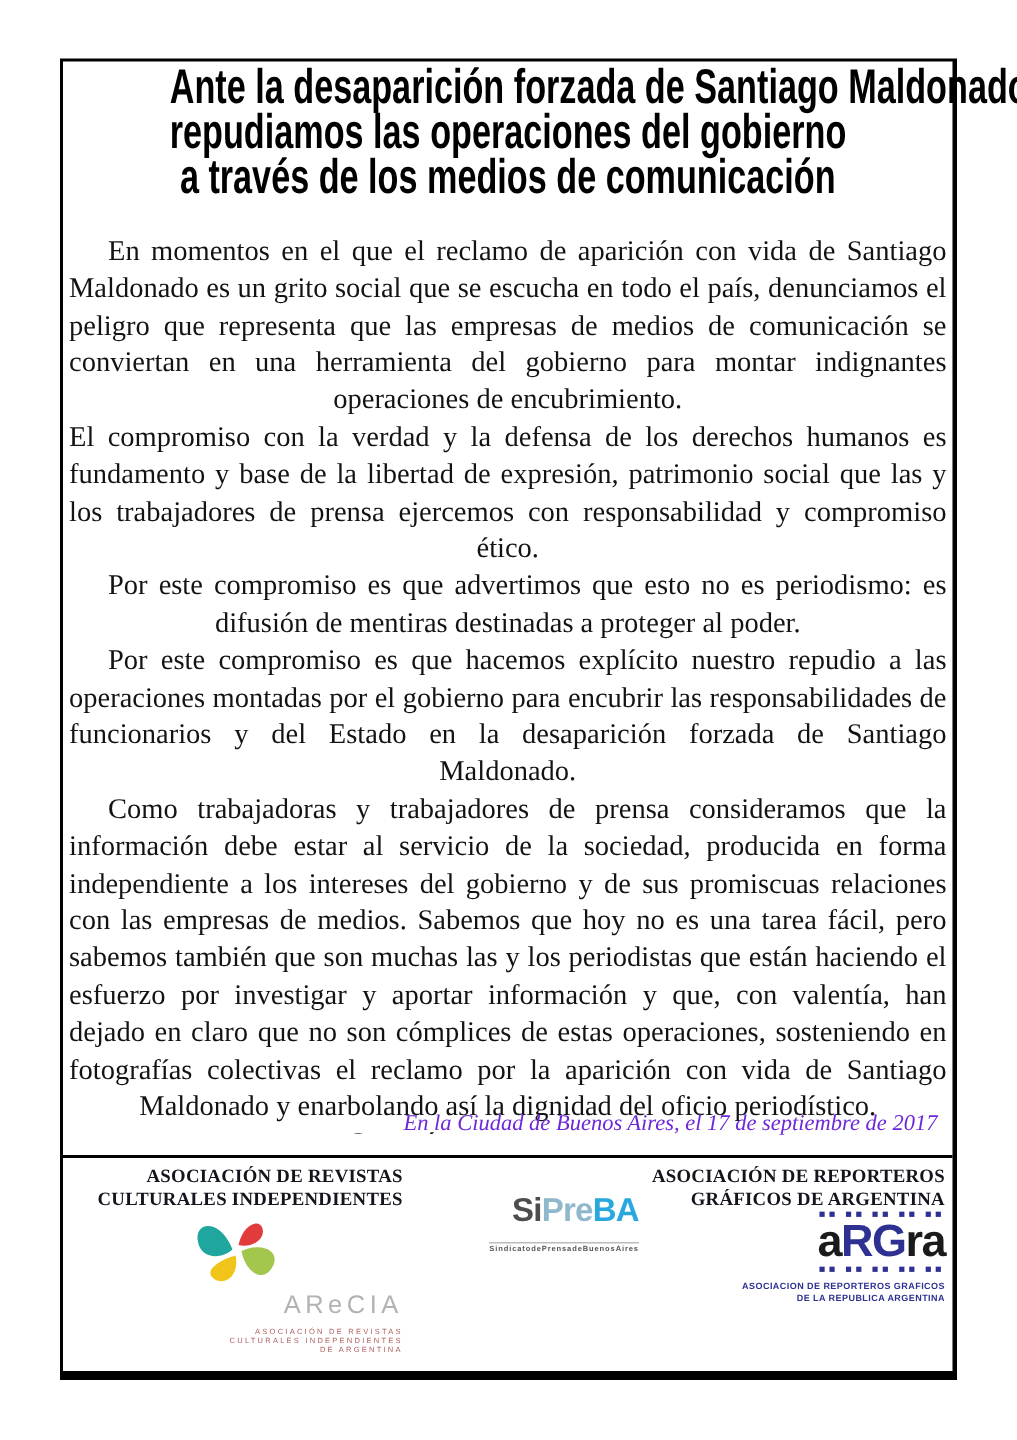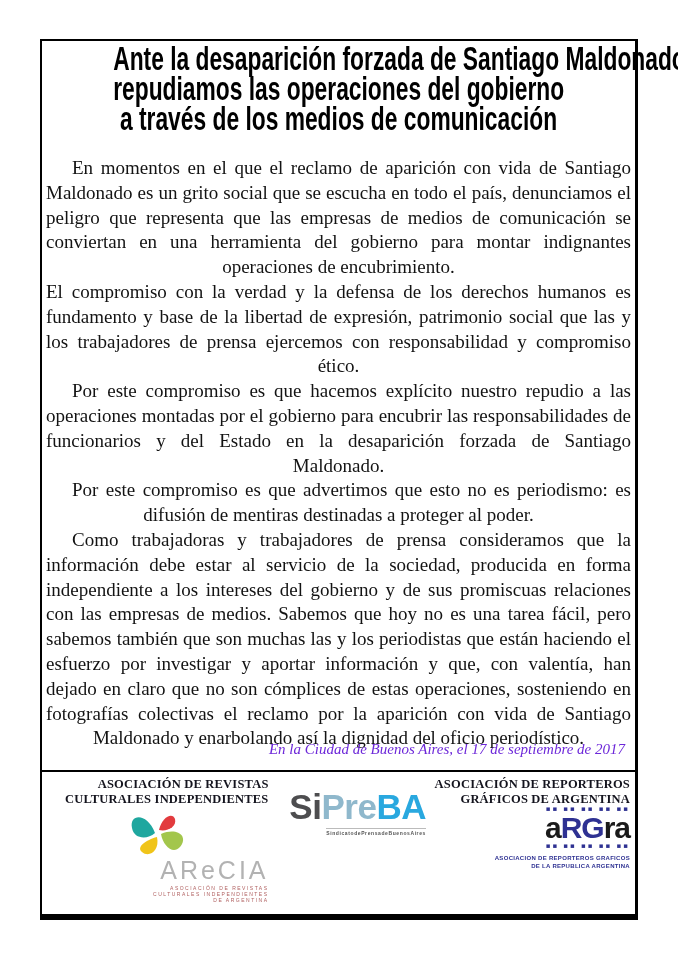--- a/index.html
+++ b/index.html
@@ -45,30 +45,30 @@
   .org-argra{width:34%;}
   .org-name div{
     font-family:"Liberation Serif",serif;font-weight:700;
     font-size:12.5px;line-height:14.5px;color:#14141e;letter-spacing:0.2px;
   }
   
   .arecia-logo{margin-top:0px;}
   .arecia-logo svg{display:block;margin:0 auto;}
   .arecia-word{
     font-family:"Liberation Sans",sans-serif;font-weight:400;
-    font-size:25px;letter-spacing:3px;color:#b2b2b2;line-height:24px;
+    font-size:17px;letter-spacing:3px;color:#b2b2b2;line-height:24px;
   }
   .arecia-sub div{
     font-family:"Liberation Sans",sans-serif;font-size:5px;line-height:6px;
     letter-spacing:1.5px;color:#b06060;
   }
   .arecia-sub{margin-top:3px;}
   
   .sipreba-logo{margin-top:16px;font-family:"Liberation Sans",sans-serif;}
-  .sipreba-word{font-weight:700;font-size:35px;line-height:28px;letter-spacing:-0.5px;}
+  .sipreba-word{font-weight:700;font-size:22px;line-height:28px;letter-spacing:-0.5px;}
   .sip-si{color:#4d4d4f;}
   .sip-pre{color:#8fb8cc;}
   .sip-ba{color:#29a8df;}
   .sipreba-sub{
     font-size:5px;font-weight:700;letter-spacing:0.6px;color:#555;
     border-top:1px solid #bbb;display:inline-block;padding-top:1px;margin-top:1px;
   }
   
   .argra-logo{margin-top:0px;font-family:"Liberation Sans",sans-serif;}
   .argra-dots{
@@ -90,22 +90,22 @@
 
   <h1 class="title">
     <span class="tline">Ante la desaparición forzada de Santiago Maldonado</span>
     <span class="tline">repudiamos las operaciones del gobierno</span>
     <span class="tline">a través de los medios de comunicación</span>
   </h1>
 
   <div class="body-text">
     <p class="para indent">En momentos en el que el reclamo de aparición con vida de Santiago Maldonado es un grito social que se escucha en todo el país, denunciamos el peligro que representa que las empresas de medios de comunicación se conviertan en una herramienta del gobierno para montar indignantes operaciones de encubrimiento.</p>
     <p class="para">El compromiso con la verdad y la defensa de los derechos humanos es fundamento y base de la libertad de expresión, patrimonio social que las y los trabajadores de prensa ejercemos con responsabilidad y compromiso ético.</p>
+    <p class="para indent">Por este compromiso es que advertimos que esto no es periodismo: es difusión de mentiras destinadas a proteger al poder.</p>
     <p class="para indent">Por este compromiso es que hacemos explícito nuestro repudio a las operaciones montadas por el gobierno para encubrir las responsabilidades de funcionarios y del Estado en la desaparición forzada de Santiago Maldonado.</p>
-    <p class="para indent">Por este compromiso es que advertimos que esto no es periodismo: es difusión de mentiras destinadas a proteger al poder.</p>
     <p class="para indent">Como trabajadoras y trabajadores de prensa consideramos que la información debe estar al servicio de la sociedad, producida en forma independiente a los intereses del gobierno y de sus promiscuas relaciones con las empresas de medios. Sabemos que hoy no es una tarea fácil, pero sabemos también que son muchas las y los periodistas que están haciendo el esfuerzo por investigar y aportar información y que, con valentía, han dejado en claro que no son cómplices de estas operaciones, sosteniendo en fotografías colectivas el reclamo por la aparición con vida de Santiago Maldonado y enarbolando así la dignidad del oficio periodístico.</p>
     <p class="closing">Que así sea es nuestra tarea.</p>
   </div>
 
   <div class="dateline">En la Ciudad de Buenos Aires, el 17 de septiembre de 2017</div>
 
   <div class="rule"></div>
 
   <div class="footer">
 

